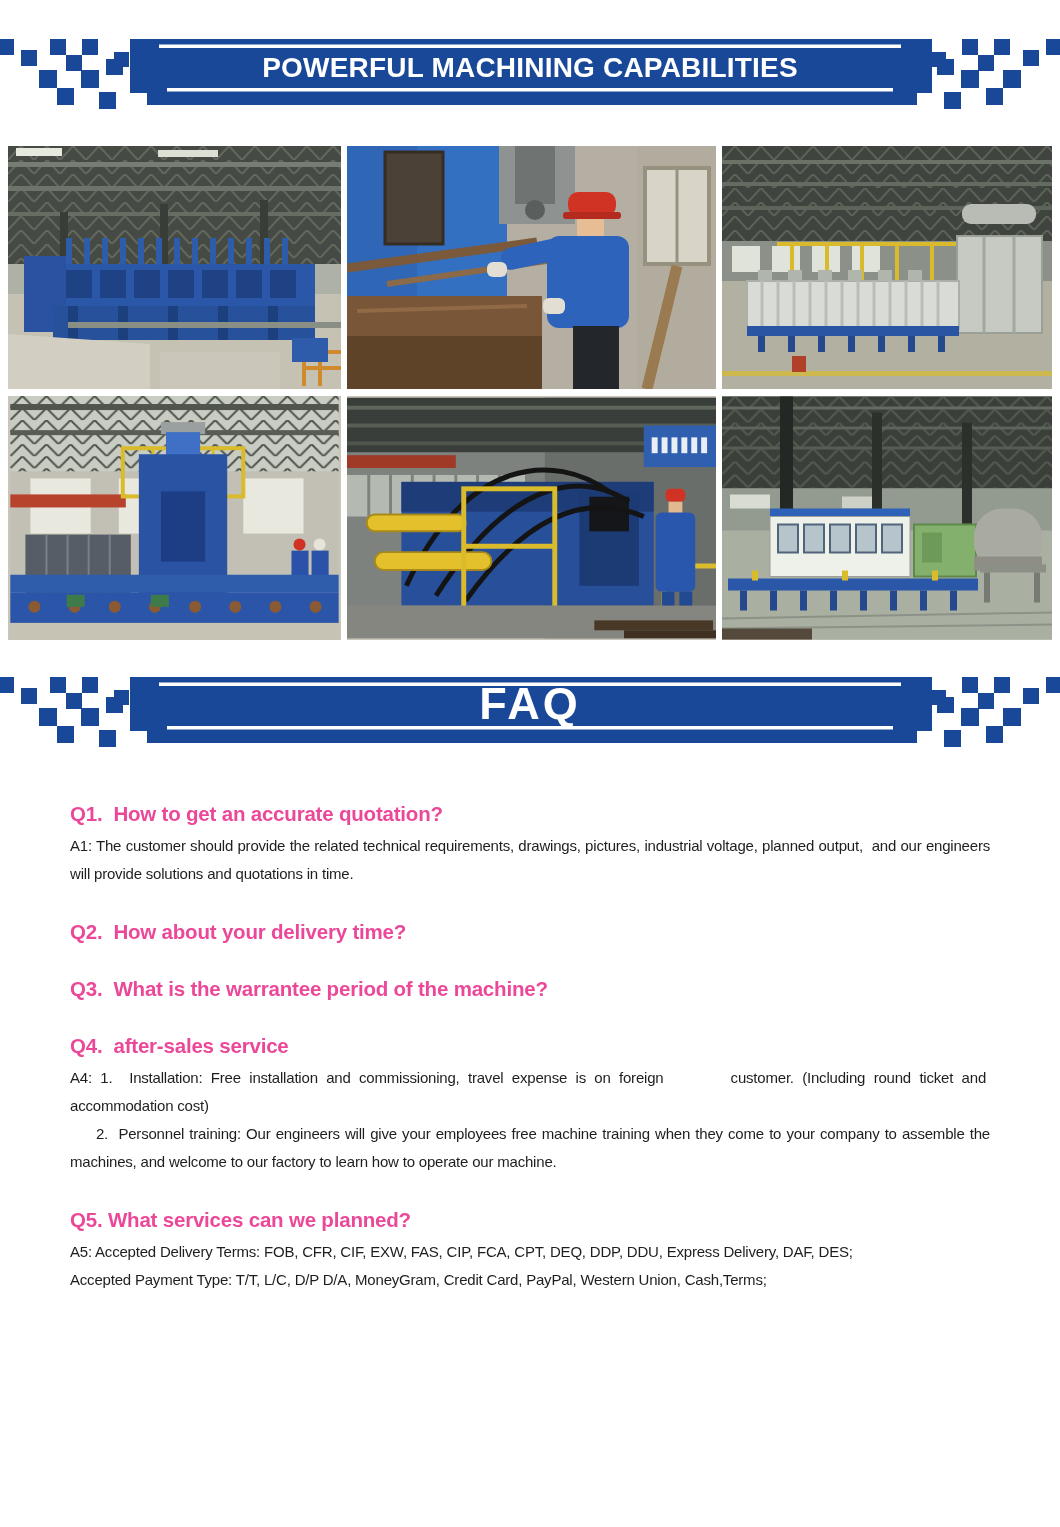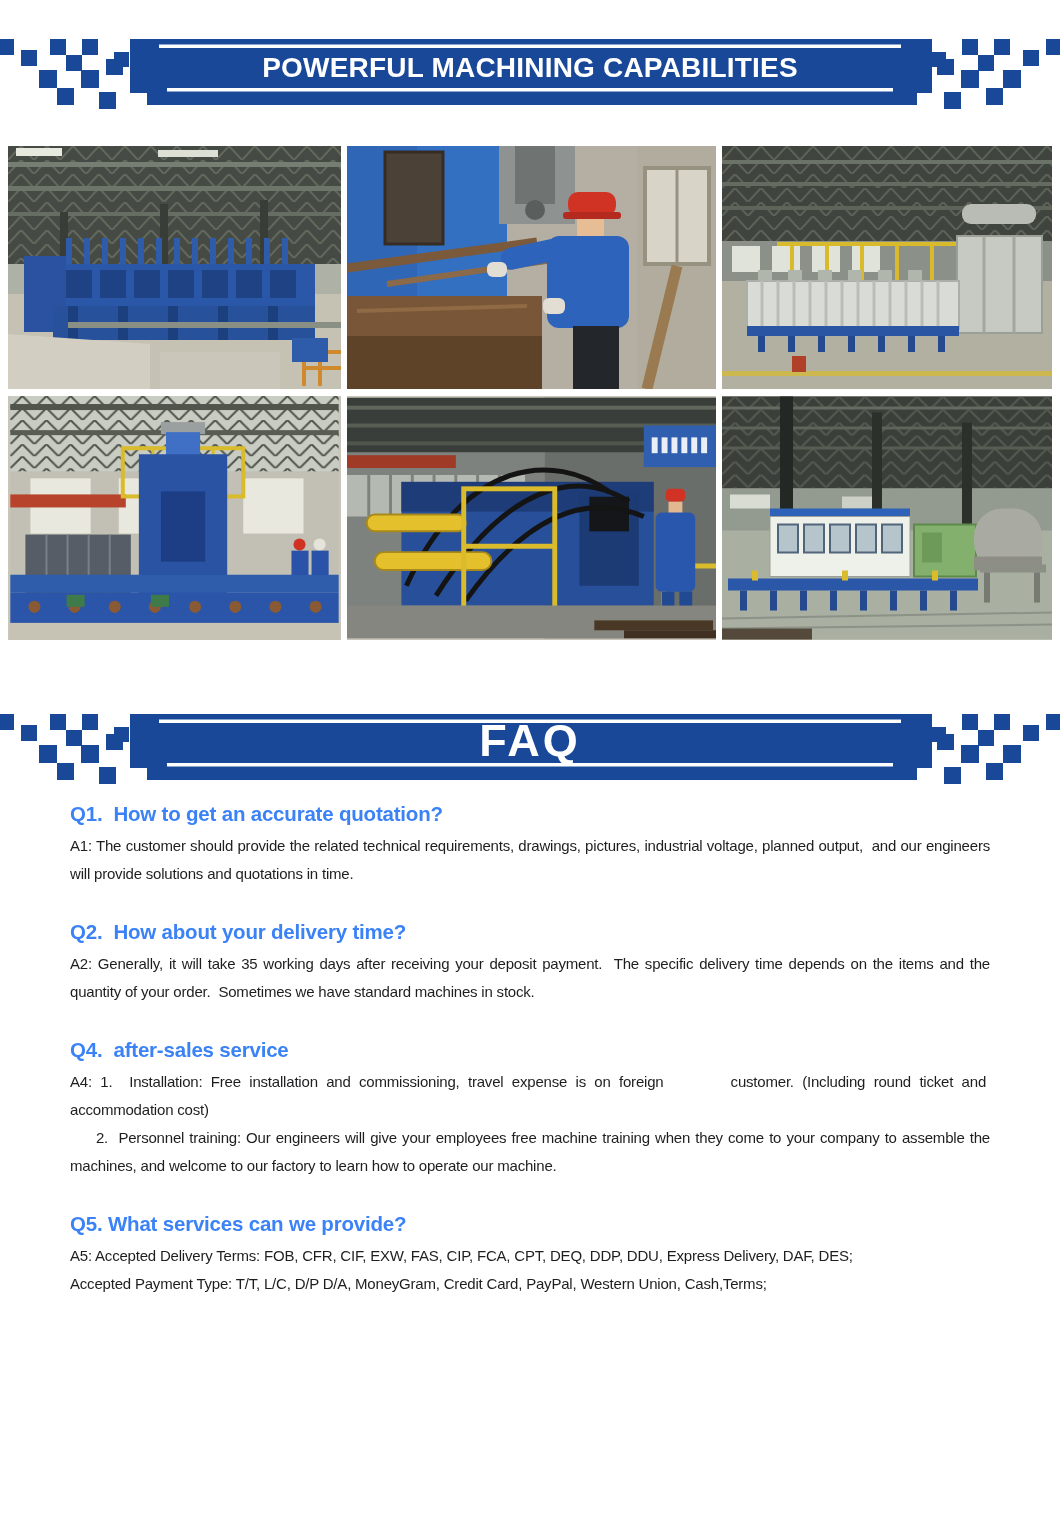--- a/index.html
+++ b/index.html
@@ -3,38 +3,38 @@
 <meta charset="utf-8">
 <style>
   html,body{margin:0;padding:0;background:#ffffff;}
   .page{position:relative;width:1060px;height:1527px;background:#ffffff;overflow:hidden;
         font-family:"Liberation Sans","DejaVu Sans",sans-serif;}
 
   
   .banner{position:absolute;left:0;width:1060px;height:95px;}
   .banner svg{position:absolute;left:0;top:0;width:1060px;height:95px;display:block;}
   .banner-header{top:25px;}
-  .banner-faq{top:700px;text-decoration:underline;}
+  .banner-faq{top:663px;text-decoration:underline;}
   .banner-title{position:absolute;left:0;right:0;top:23px;height:40px;line-height:40px;
         text-align:center;color:#ffffff;font-weight:bold;white-space:nowrap;}
   .banner-header .banner-title{font-size:28px;letter-spacing:0.2px;transform:scaleX(1.0);}
   .banner-faq .banner-title{font-size:45px;letter-spacing:3px;top:21px;}
 
   
   .photo-grid{position:absolute;top:146px;left:8px;width:1044px;height:494px;
         display:grid;grid-template-columns:333px 369px 330px;grid-template-rows:243px 244px;
         column-gap:6px;row-gap:7px;}
   .photo{margin:0;padding:0;width:100%;height:100%;overflow:hidden;background:#c9c6b9;}
   .photo svg{display:block;width:100%;height:100%;}
 
   
   .faq{position:absolute;top:795px;left:70px;width:920px;color:#1e1e20;}
   .faq-item{margin-top:31px;}
   .faq-item:first-child{margin-top:6px;}
-  .faq-q{color:#3b82f6;font-weight:bold;font-size:20.5px;line-height:26px;margin:0 0 5px 0;
+  .faq-q{color:#ec4899;font-weight:bold;font-size:20.5px;line-height:26px;margin:0 0 5px 0;
          letter-spacing:-0.2px;}
   .faq-a{margin:0;font-size:15px;line-height:28px;text-align:justify;letter-spacing:-0.2px;}
 </style>
 </head>
 <body>
 
 <div class="page">
 
   <section class="banner banner-header">
     <svg viewBox="0 0 1060 95">
@@ -433,29 +433,29 @@
     <div class="banner-title">FAQ</div>
   </section>
 
   <section class="faq">
       <div class="faq-item">
         <div class="faq-q">Q1.&nbsp; How to get an accurate quotation?</div>
         <p class="faq-a">A1: The customer should provide the related technical requirements, drawings, pictures, industrial voltage, planned output,&nbsp; and our engineers will provide solutions and quotations in time.</p>
       </div>
       <div class="faq-item">
         <div class="faq-q">Q2.&nbsp; How about your delivery time?</div>
-        <p class="faq-a">A2: Generally, it will take 35 working days after receiving your deposit payment.&nbsp; The specific delivery time depends on the items and the quantity of your order.&nbsp; Sometimes we have standard machines in stock.</p>
       </div>
       <div class="faq-item">
+        <div class="faq-q">Q3.&nbsp; What is the warrantee period of the machine?</div>
       </div>
       <div class="faq-item">
         <div class="faq-q">Q4.&nbsp; after-sales service</div>
         <p class="faq-a">A4: 1.&nbsp; Installation: Free installation and commissioning, travel expense is on foreign &nbsp;&nbsp;&nbsp;&nbsp;&nbsp;&nbsp; customer. (Including round ticket and&nbsp; accommodation cost)</p>
         <p class="faq-a">&nbsp;&nbsp;&nbsp;&nbsp; 2.&nbsp; Personnel training: Our engineers will give your employees free machine training when they come to your company to assemble the machines, and welcome to our factory to learn how to operate our machine.</p>
       </div>
       <div class="faq-item">
-        <div class="faq-q">Q5. What services can we provide?</div>
+        <div class="faq-q">Q5. What services can we planned?</div>
         <p class="faq-a">A5: Accepted Delivery Terms: FOB, CFR, CIF, EXW, FAS, CIP, FCA, CPT, DEQ, DDP, DDU, Express Delivery, DAF, DES;</p>
         <p class="faq-a">Accepted Payment Type: T/T, L/C, D/P D/A, MoneyGram, Credit Card, PayPal, Western Union, Cash,Terms;</p>
       </div>
     </section>
 
 </div>
 
 </body></html>

